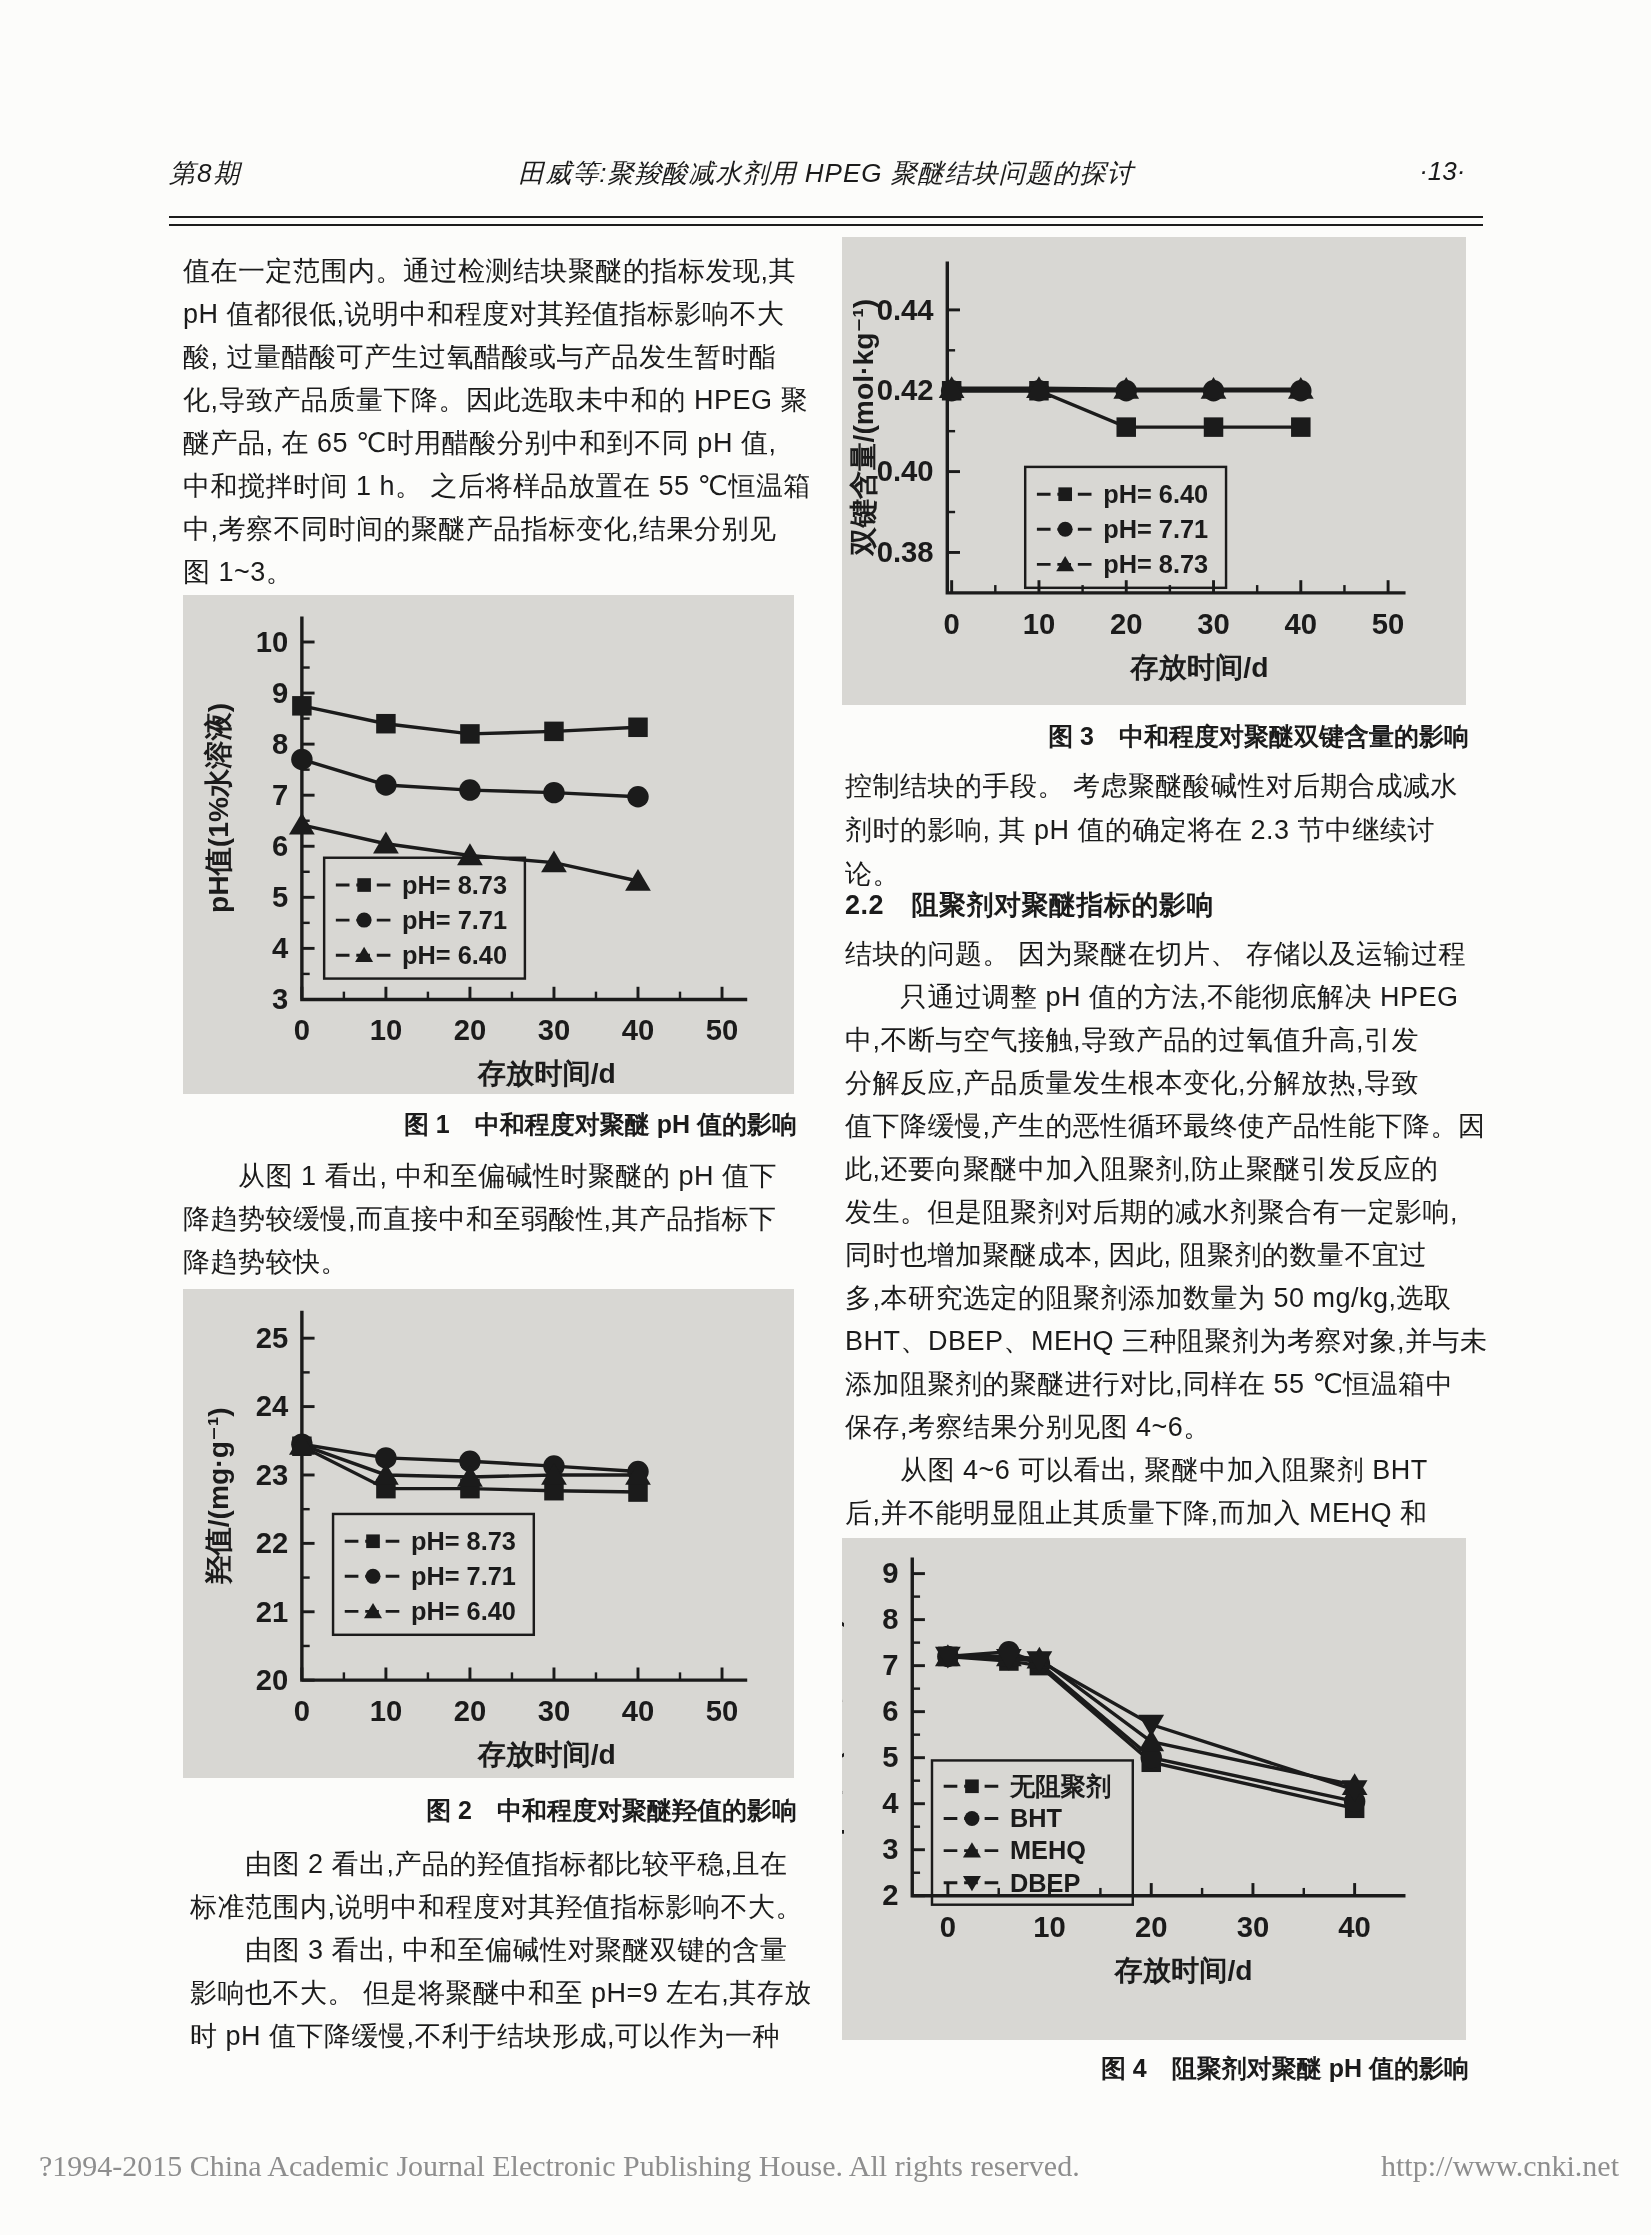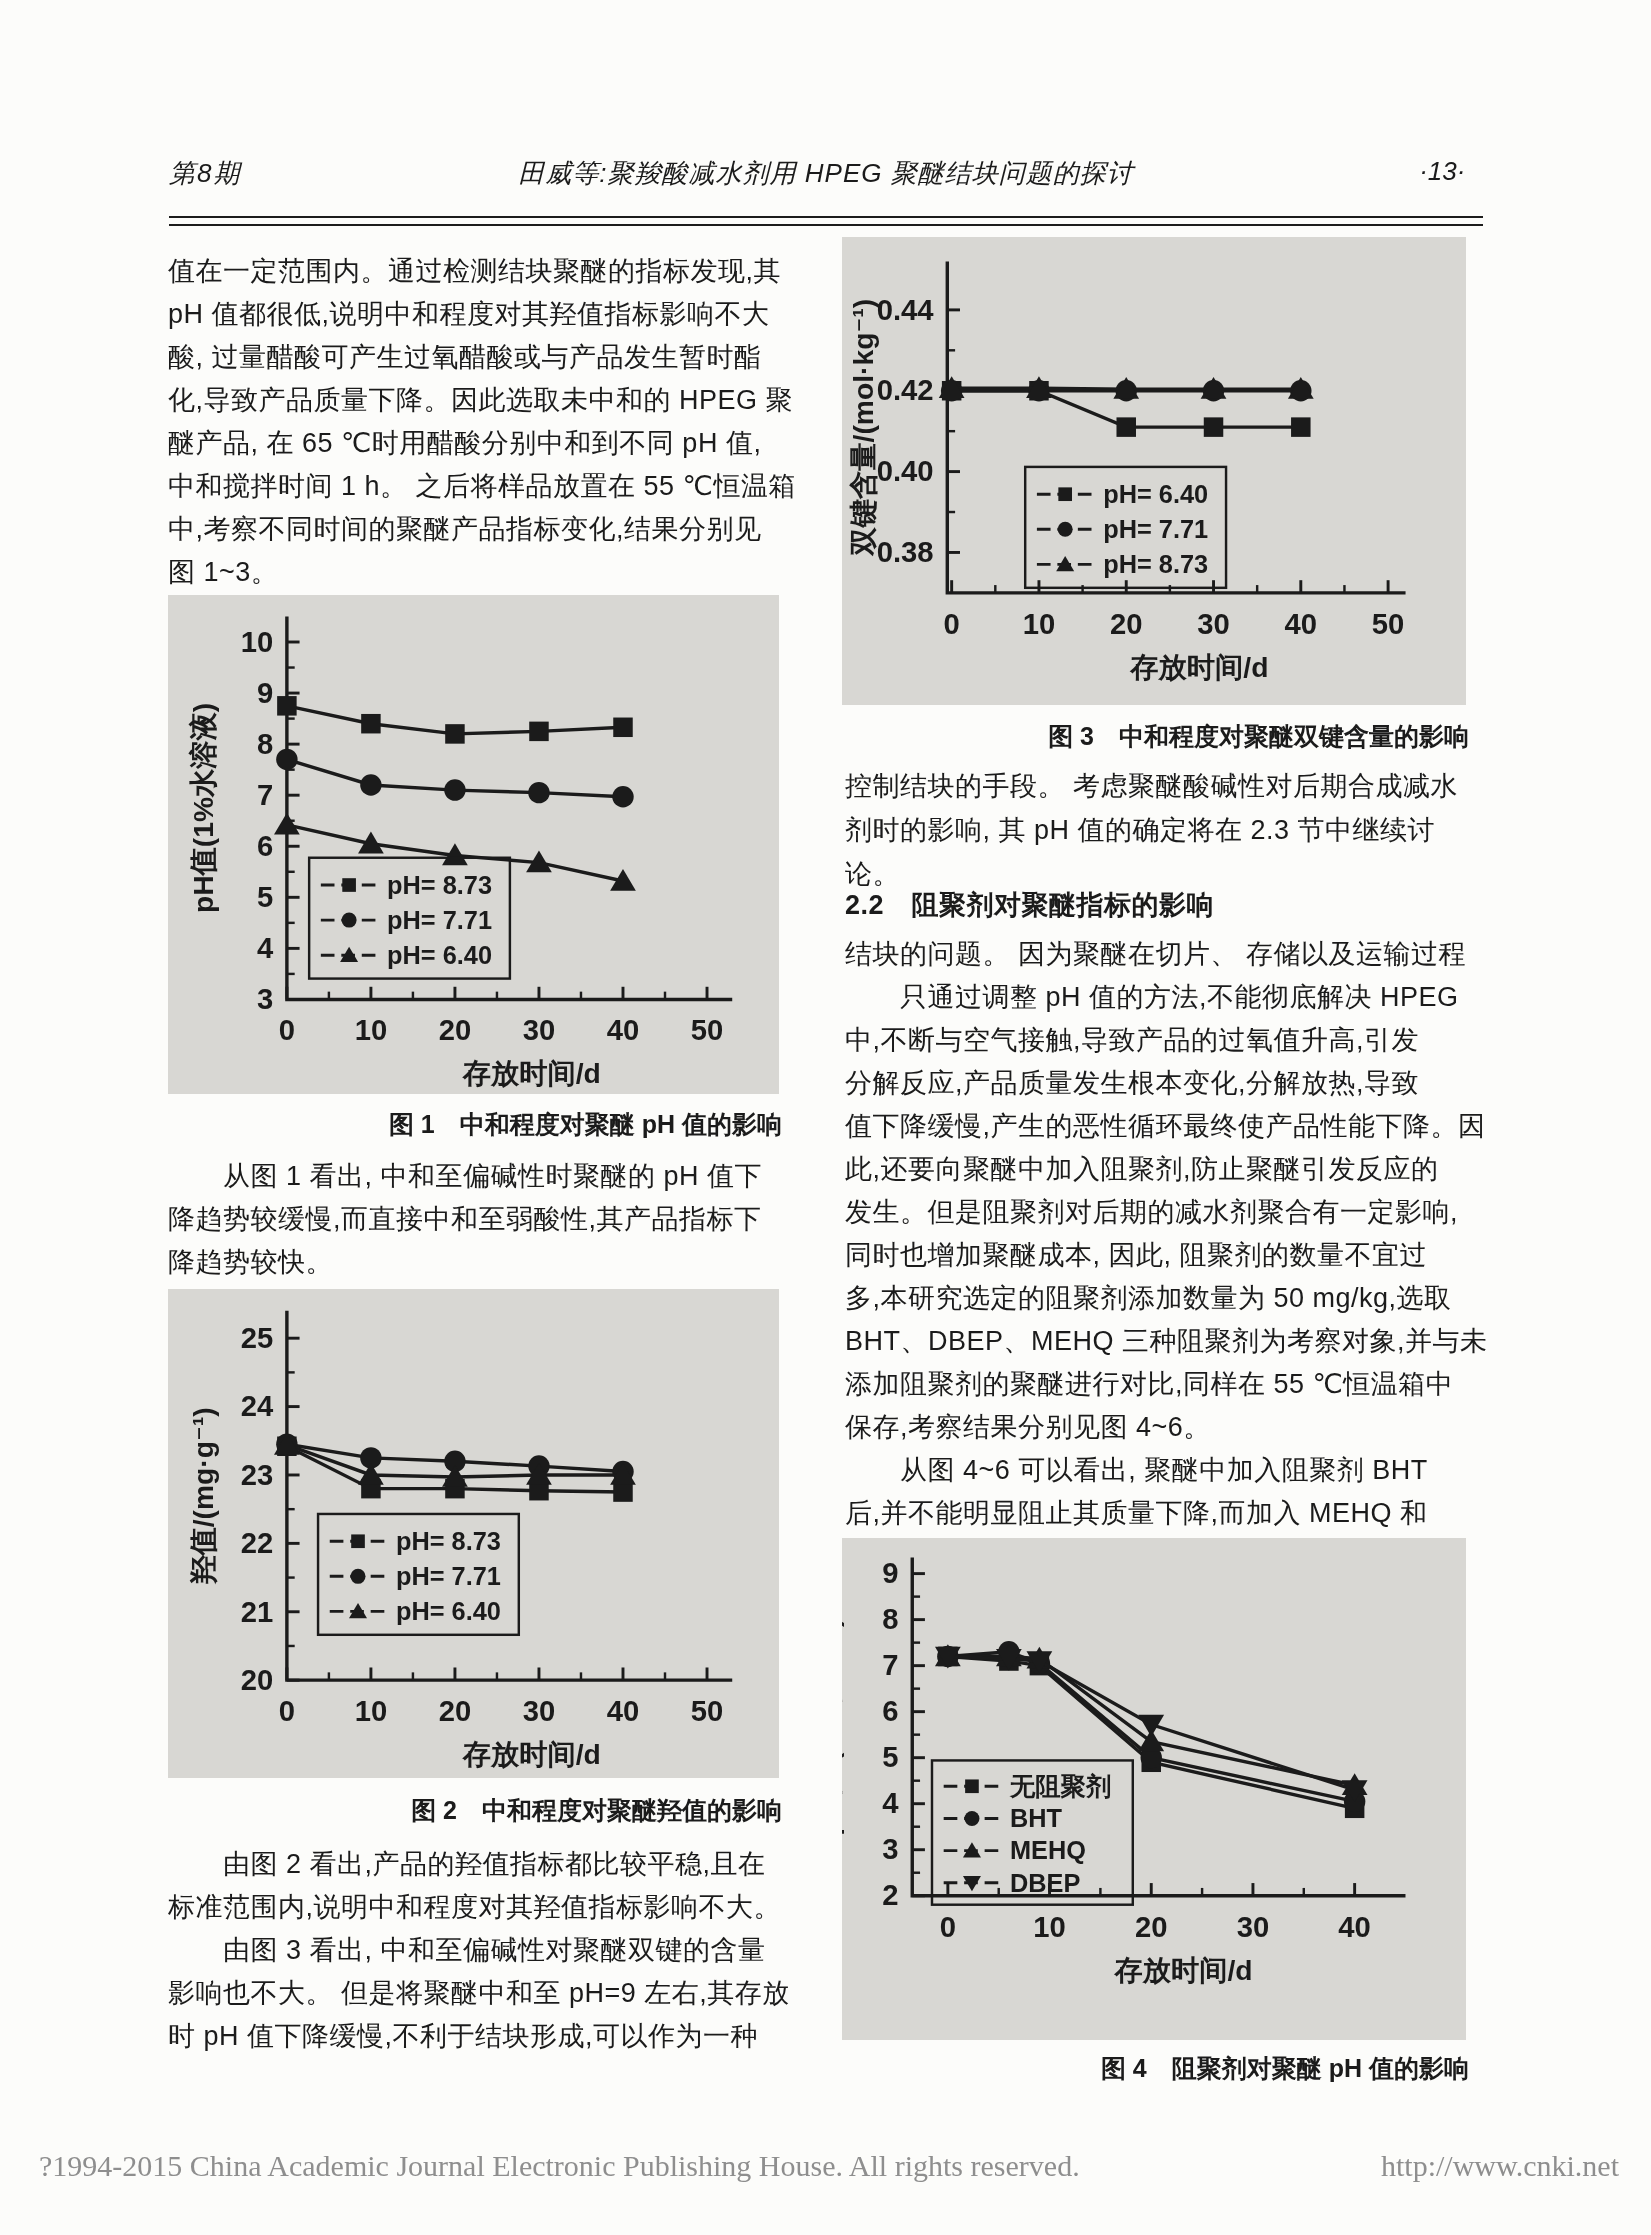--- a/index.html
+++ b/index.html
@@ -4,25 +4,25 @@
 <style>
   html,body{margin:0;padding:0;}
   body{background:#ffffff;font-family:"Liberation Sans","DejaVu Sans",sans-serif;}
   .page{position:relative;width:1651px;height:2235px;background:#fcfcfa;overflow:hidden;color:#1b1b1b;}
   .header-bar{position:absolute;left:169px;top:156px;width:1314px;height:39px;font-style:italic;}
   .header-issue{position:absolute;left:0;top:0;font-size:26px;letter-spacing:2px;}
   .header-title{position:absolute;left:0;right:0;top:0;text-align:center;font-size:26px;letter-spacing:1px;}
   .header-page{position:absolute;right:17.6px;top:0;font-size:26px;}
   .rule-double{position:absolute;left:169px;top:216px;width:1314px;height:5.9px;border-top:2.9px solid #1c1c1c;border-bottom:2.9px solid #1c1c1c;}
   .col{position:absolute;top:0;height:2235px;}
-  .col-left{left:168px;width:614px;}
+  .col-left{left:183px;width:614px;}
   .col-right{left:845px;width:624px;}
   .para{position:absolute;left:0;width:100%;font-size:27px;letter-spacing:0.5px;}
   .tline{line-height:43px;white-space:nowrap;}
-  .p1{top:250px;} .p2{top:1155px;} .p3{top:1843px;}
+  .p1{top:250px;} .p2{top:1155px;} .p3{top:1843px;margin-left:7px;}
   .p4{top:764px;} .p5{top:933px;}
   .p4 .tline{line-height:44px;} .p5 .tline{line-height:43px;}
   .sec-heading{position:absolute;left:0;top:887px;font-size:27px;font-weight:bold;letter-spacing:0.5px;}
   .figure-box{position:absolute;background:#d8d7d3;}
   .fig1{left:0;top:595px;width:611px;height:499px;}
   .fig2{left:0;top:1289px;width:611px;height:489px;}
   .fig3{left:-2.9px;top:237px;width:624px;height:468px;}
   .fig4{left:-2.9px;top:1538px;width:624px;height:502px;}
   .figure-box svg{display:block;}
   .chart text{font-family:"Liberation Sans","DejaVu Sans",sans-serif;fill:#1b1b1b;}

